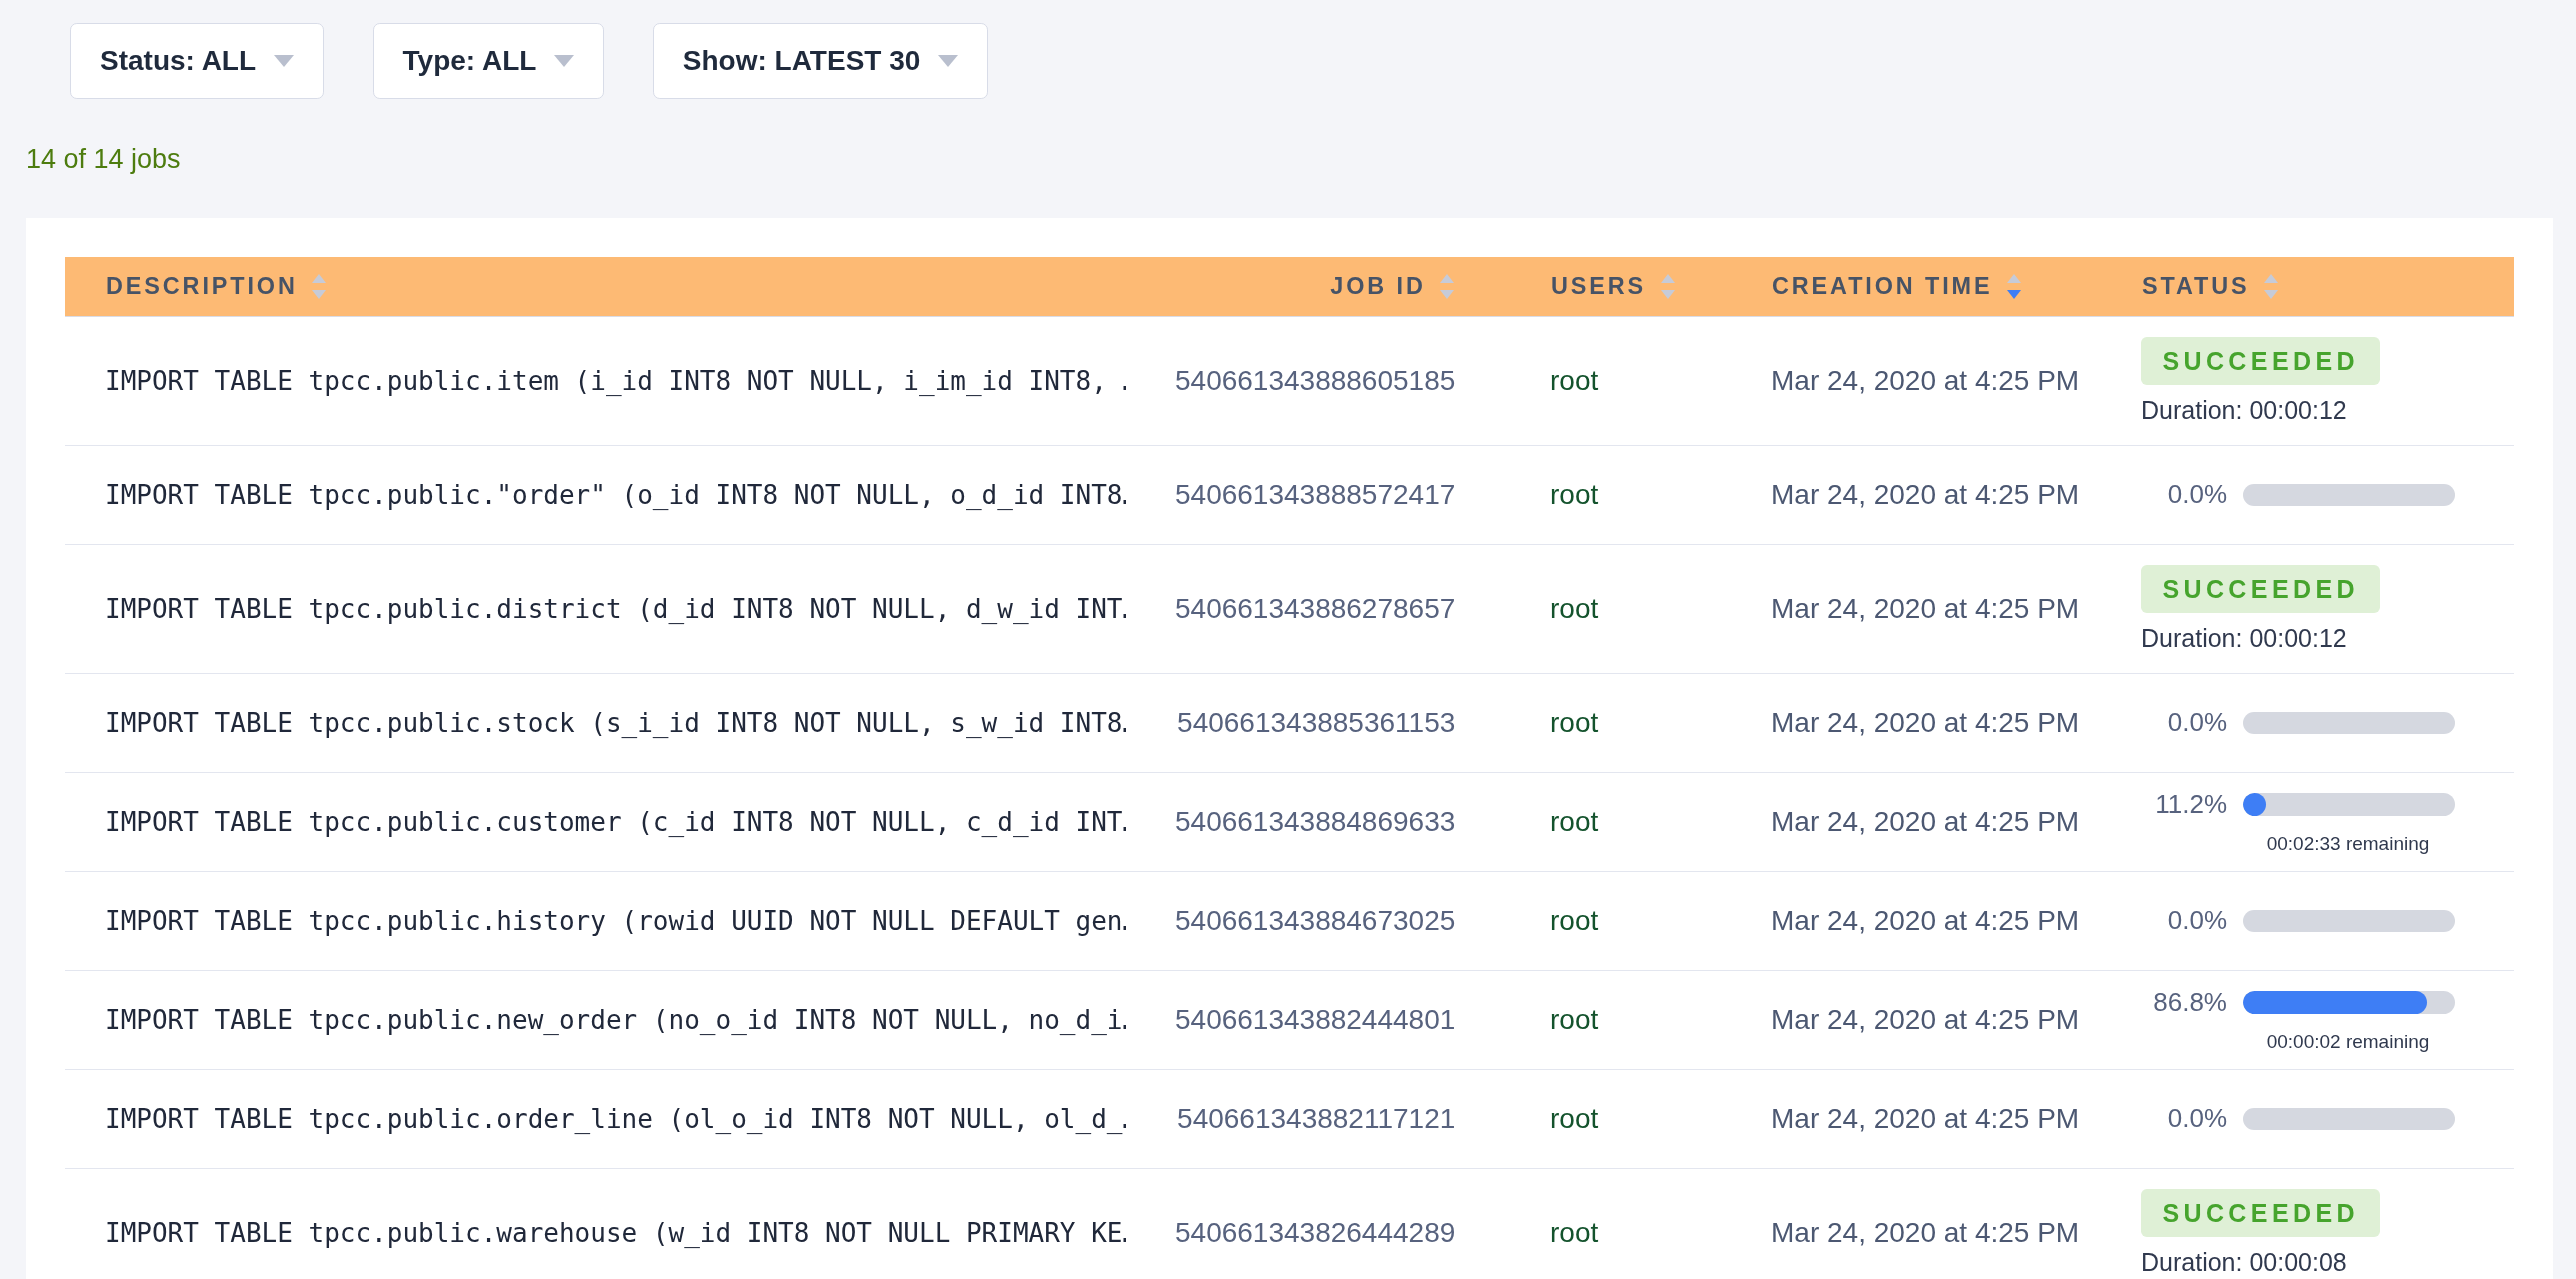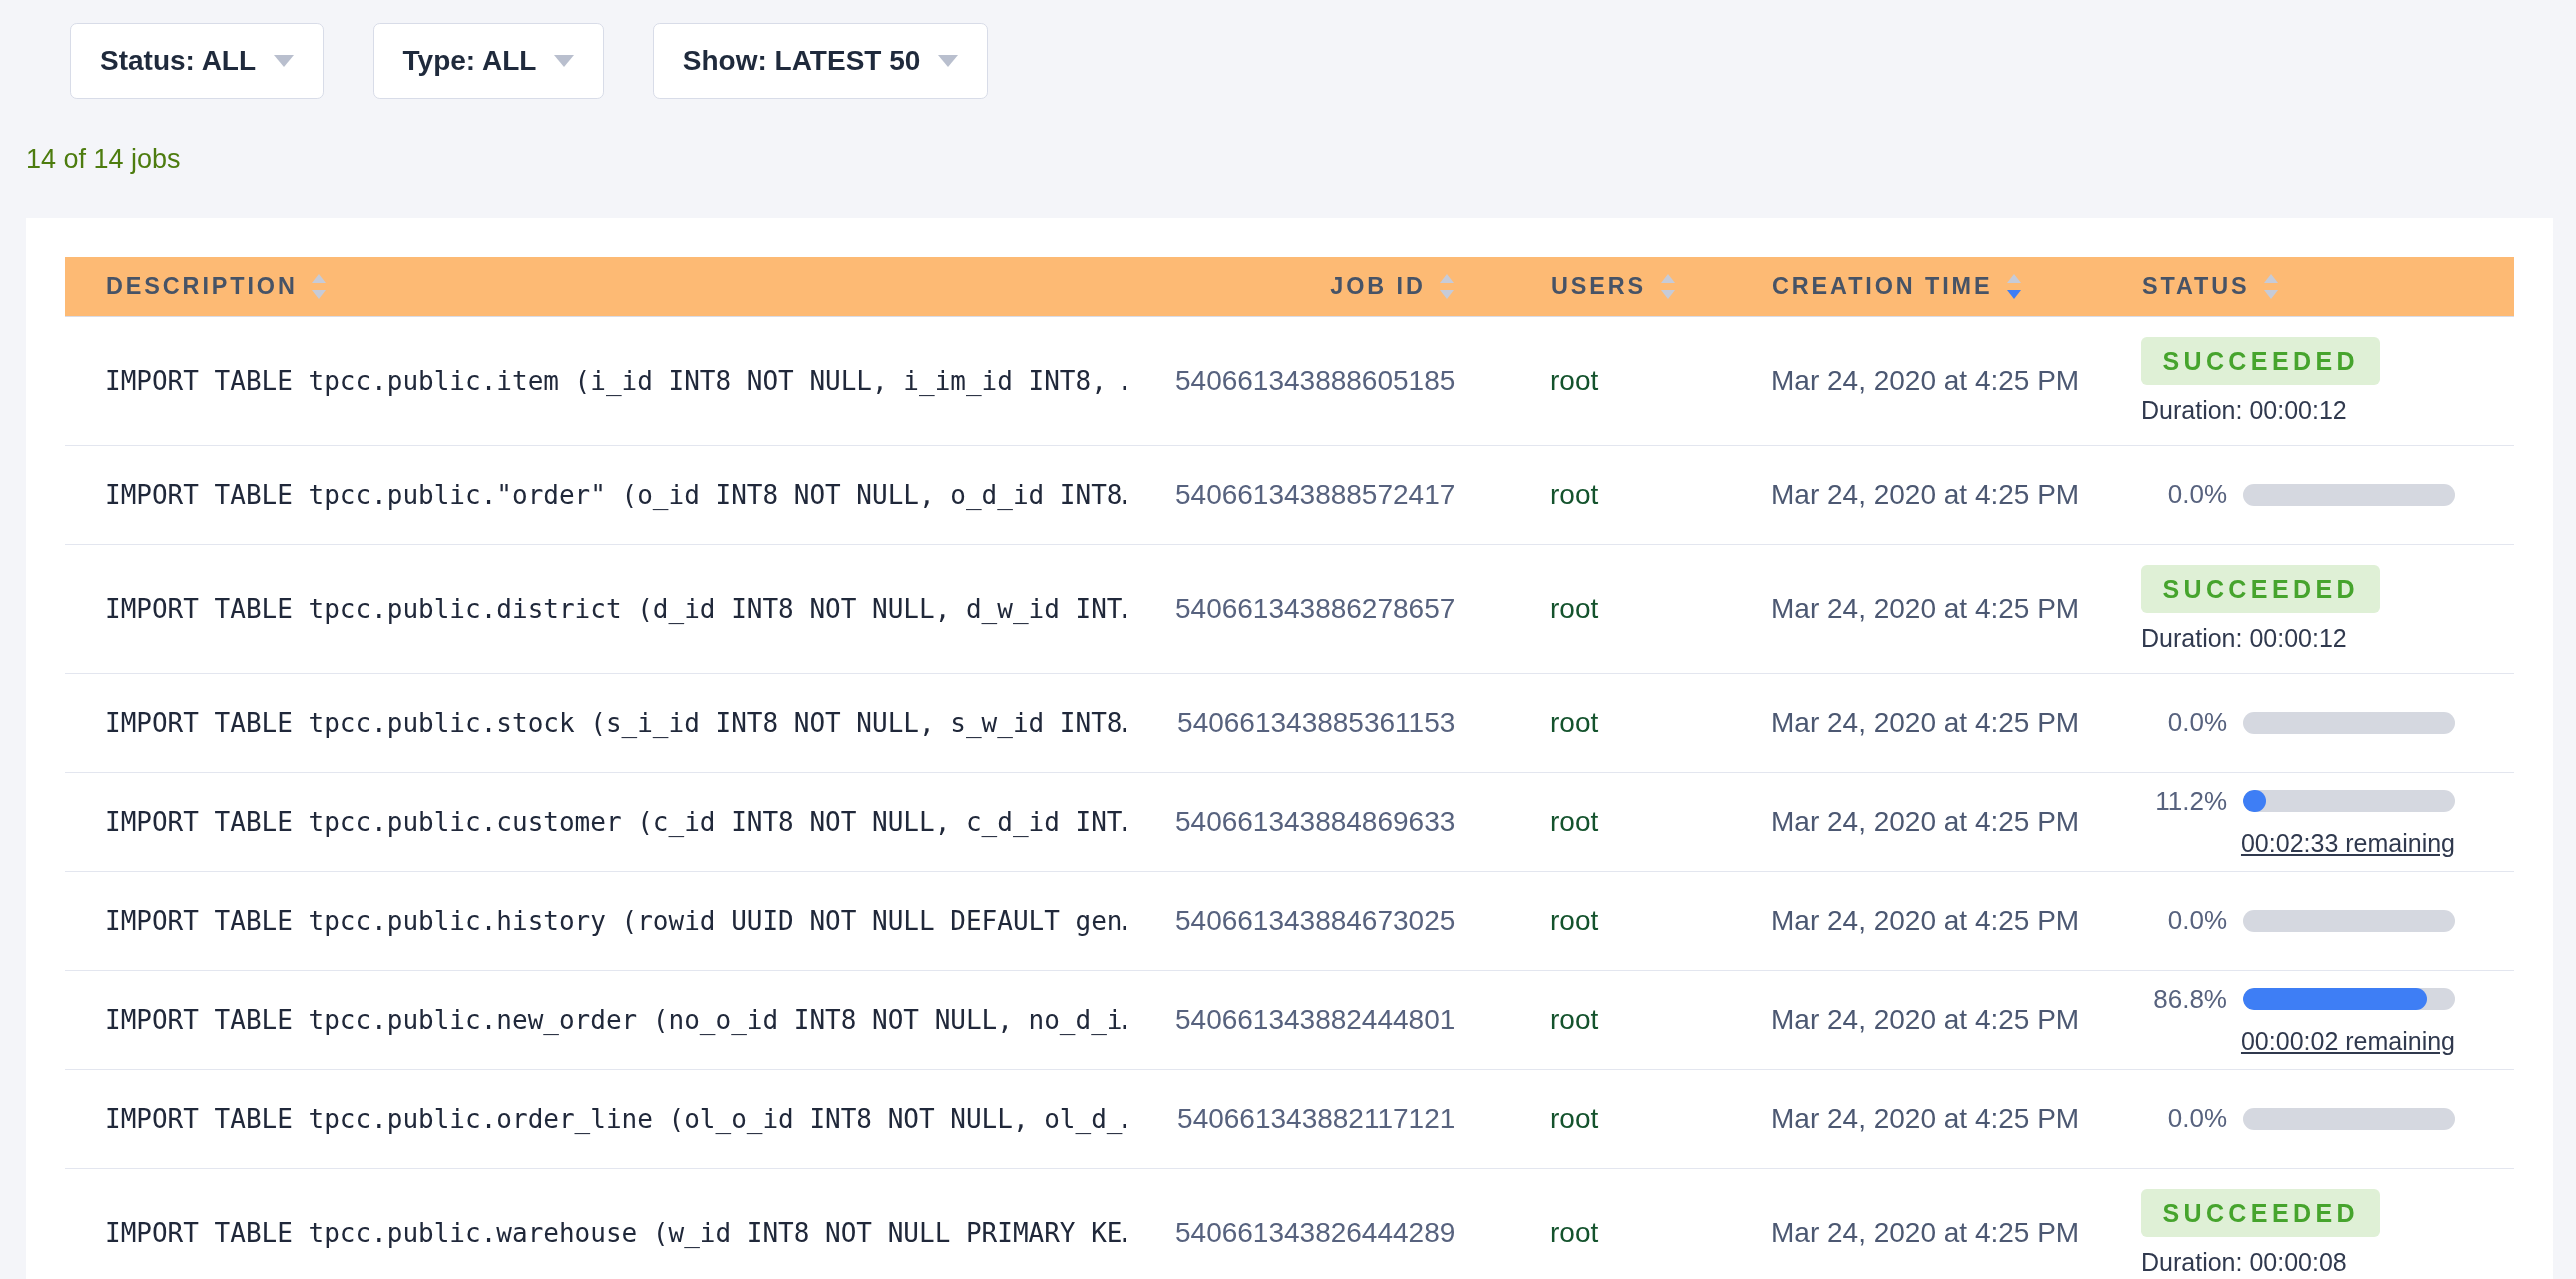--- a/index.html
+++ b/index.html
@@ -103,37 +103,37 @@
     white-space: nowrap;
   }
   .duration { margin-top: 10.7px; font-size: 25px; color: #30394e; white-space: nowrap; }
 
   .progress-line { display: flex; align-items: center; gap: 15.6px; }
   .pct { min-width: 86px; text-align: right; font-size: 26px; color: #57627e; white-space: nowrap; }
   .track { width: 212px; height: 22.4px; border-radius: 11.7px; overflow: hidden; }
   .fill { height: 100%; border-radius: 11.7px; min-width: 0; }
   .remaining {
     margin-top: 12.7px; margin-left: 66px; width: 282px;
-    text-align: center; font-size: 25px; color: #30394e; white-space: nowrap; text-decoration: underline;
+    text-align: center; font-size: 19px; color: #30394e; white-space: nowrap;
   }
 </style>
 </head>
 <body>
 
 <div class="filters">
   <div class="filter-btn">
     <span>Status: ALL</span>
     <span class="caret-down"></span>
   </div>
   <div class="filter-btn">
     <span>Type: ALL</span>
     <span class="caret-down"></span>
   </div>
   <div class="filter-btn">
-    <span>Show: LATEST 50</span>
+    <span>Show: LATEST 30</span>
     <span class="caret-down"></span>
   </div>
 </div>
 
 <div class="summary">14 of 14 jobs</div>
 
 <div class="card">
   <table>
     <colgroup>
       <col class="c-desc">

